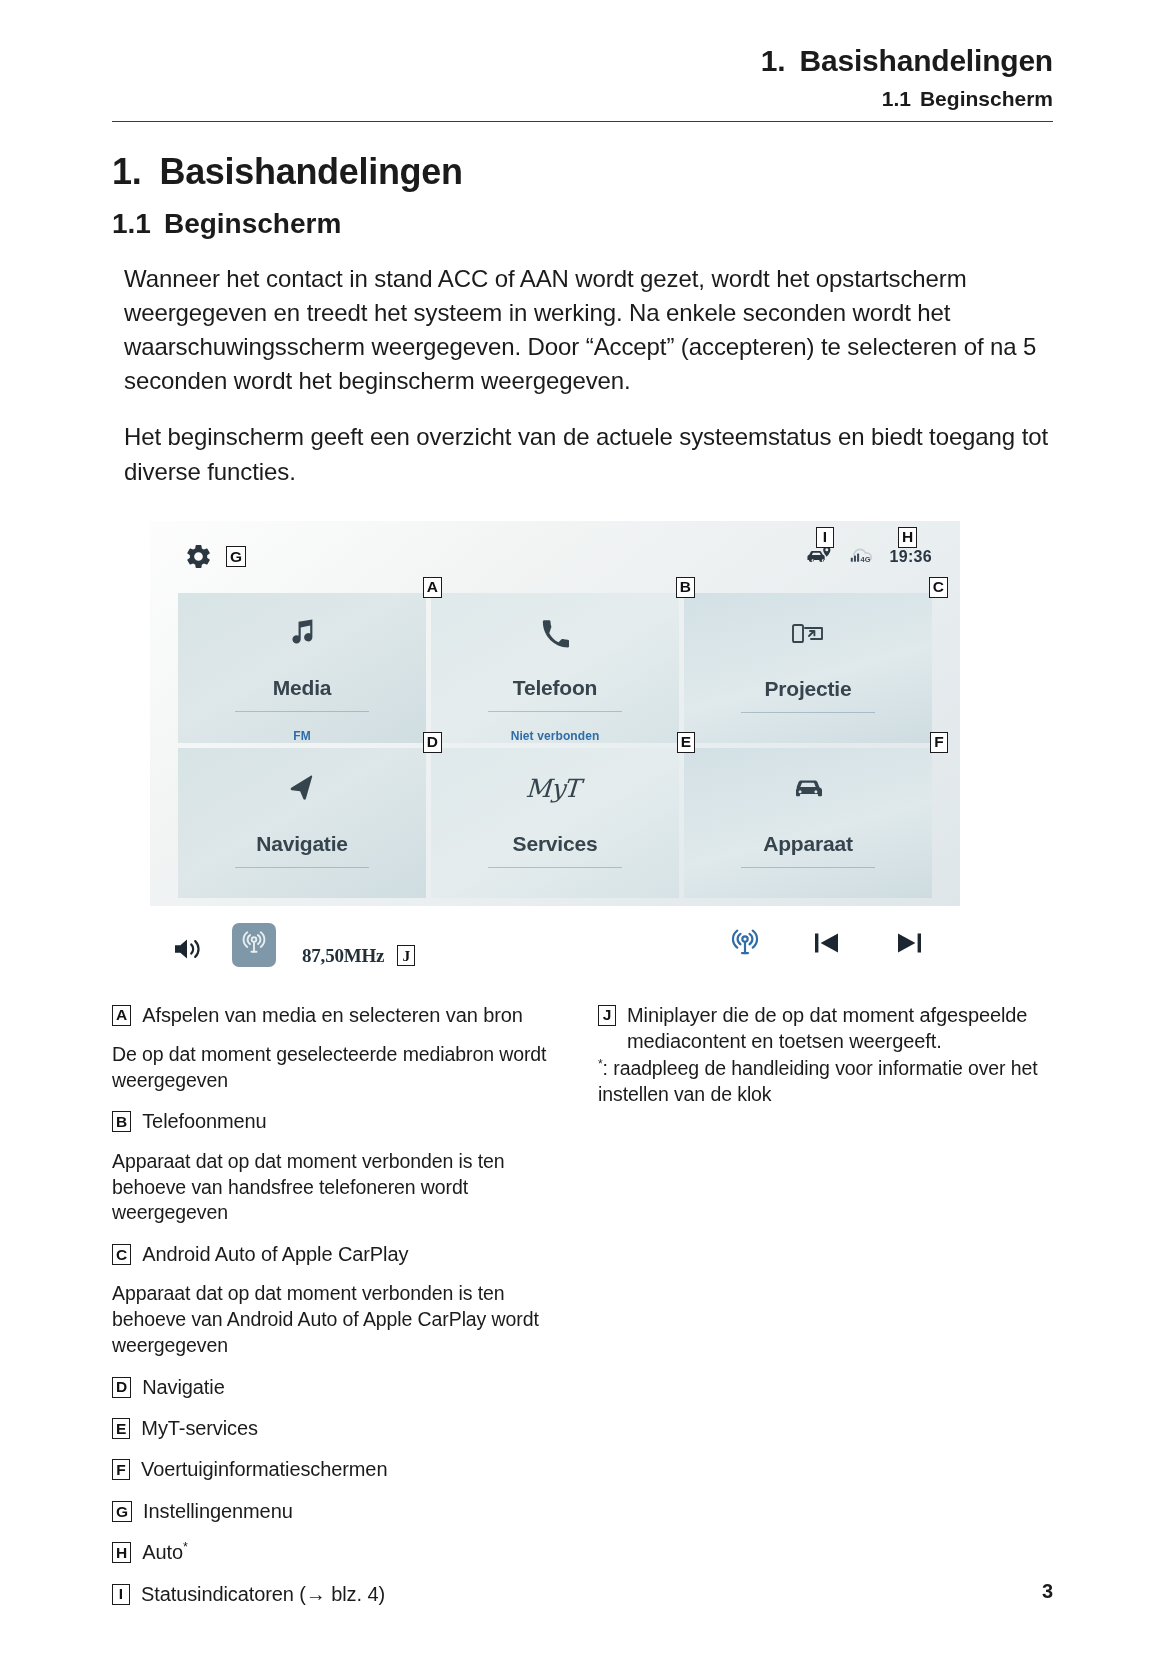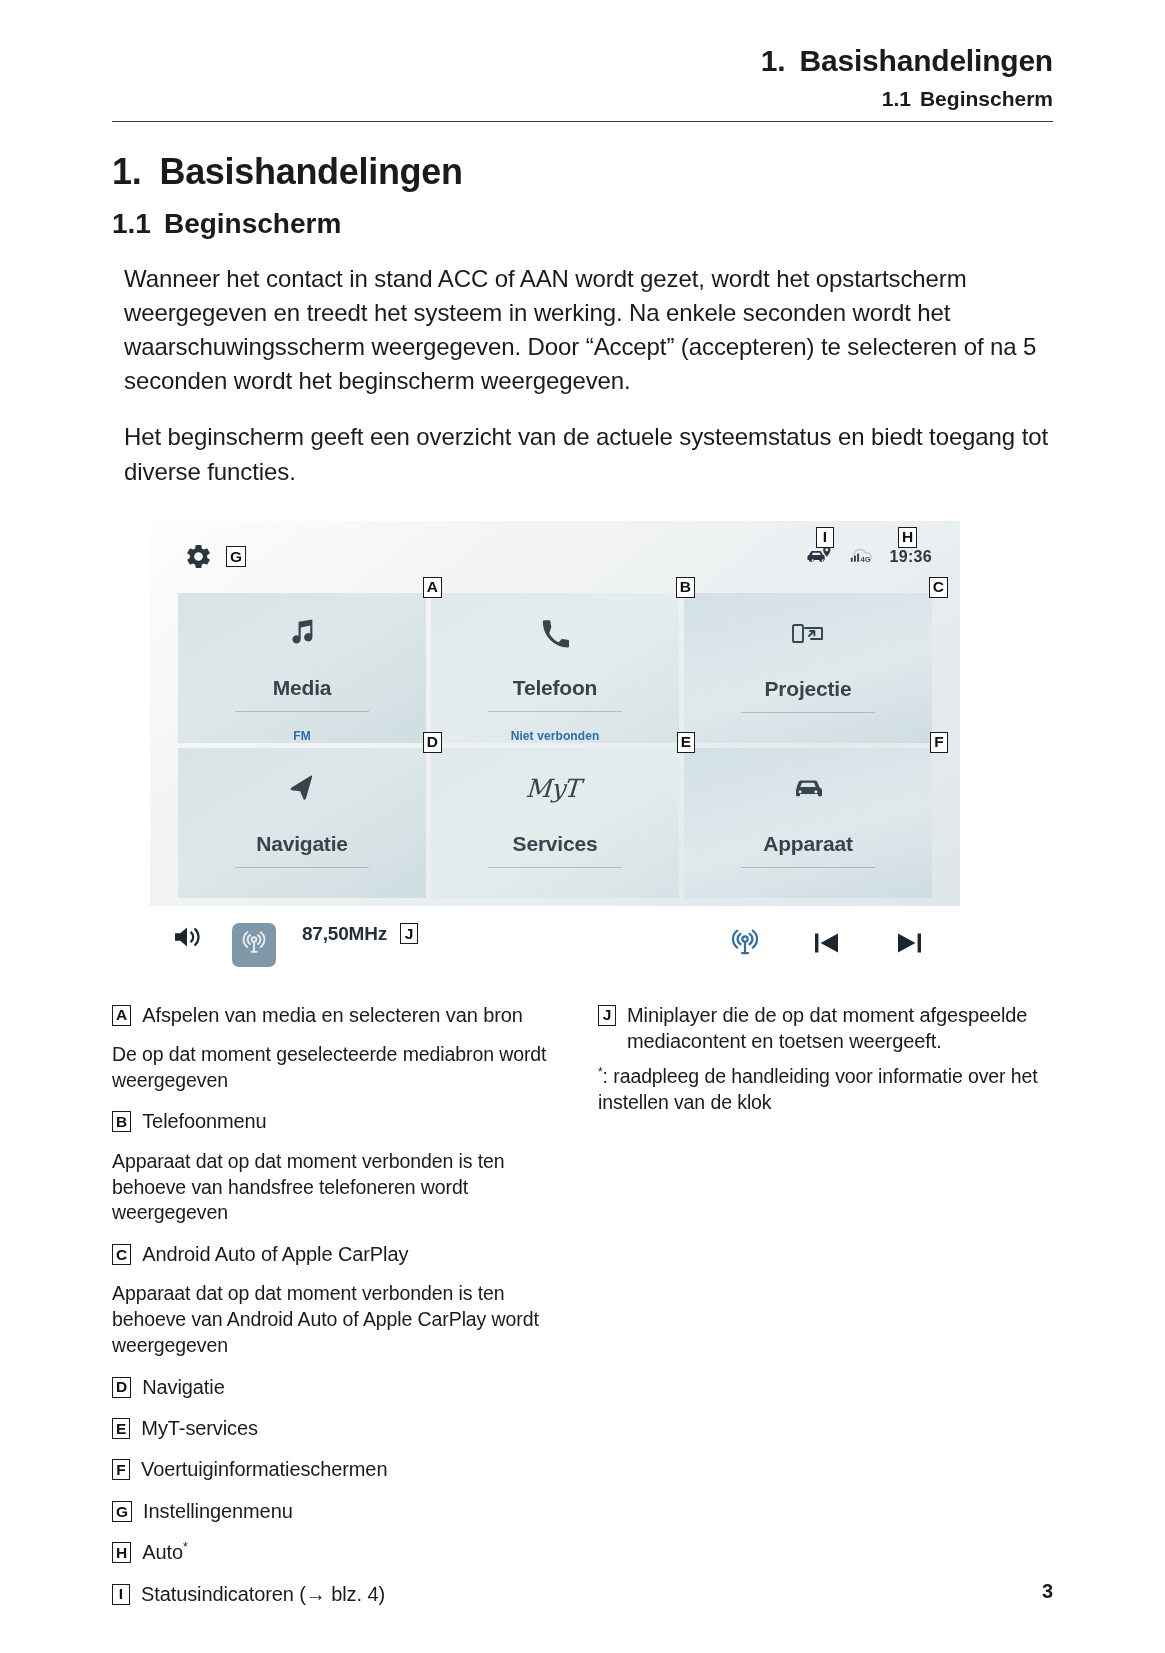--- a/index.html
+++ b/index.html
@@ -181,21 +181,21 @@
   .miniplayer {
     position: relative;
     width: 810px;
     height: 78px;
     background: #ffffff;
     display: flex;
     align-items: center;
     padding: 0 36px 0 22px;
     box-sizing: border-box;
   }
-  .mp-left { display: flex; align-items: flex-start; gap: 26px; }
+  .mp-left { display: flex; align-items: flex-end; gap: 26px; font-family: Liberation Serif, serif; }
   .mp-right { margin-left: auto; display: flex; align-items: center; gap: 52px; }
   .mp-src-btn {
     width: 44px; height: 44px;
     background: #7e97a9;
     border-radius: 7px;
     display: flex; align-items: center; justify-content: center;
   }
   .mp-freq {
     font-size: 19px;
     font-weight: bold;
@@ -224,21 +224,21 @@
   }
   .lg-cont {
     font-size: 19.5px;
     line-height: 1.32;
     margin-top: 14px;
     letter-spacing: -0.1px;
   }
   .lg-note {
     font-size: 19.5px;
     line-height: 1.32;
-    margin-top: 10px;
+    margin-top: 2px;
     letter-spacing: -0.1px;
   }
   sup { font-size: 0.62em; vertical-align: super; }
 
   
   .pageno {
     position: absolute;
     right: 112px;
     bottom: 50px;
     font-size: 20px;

